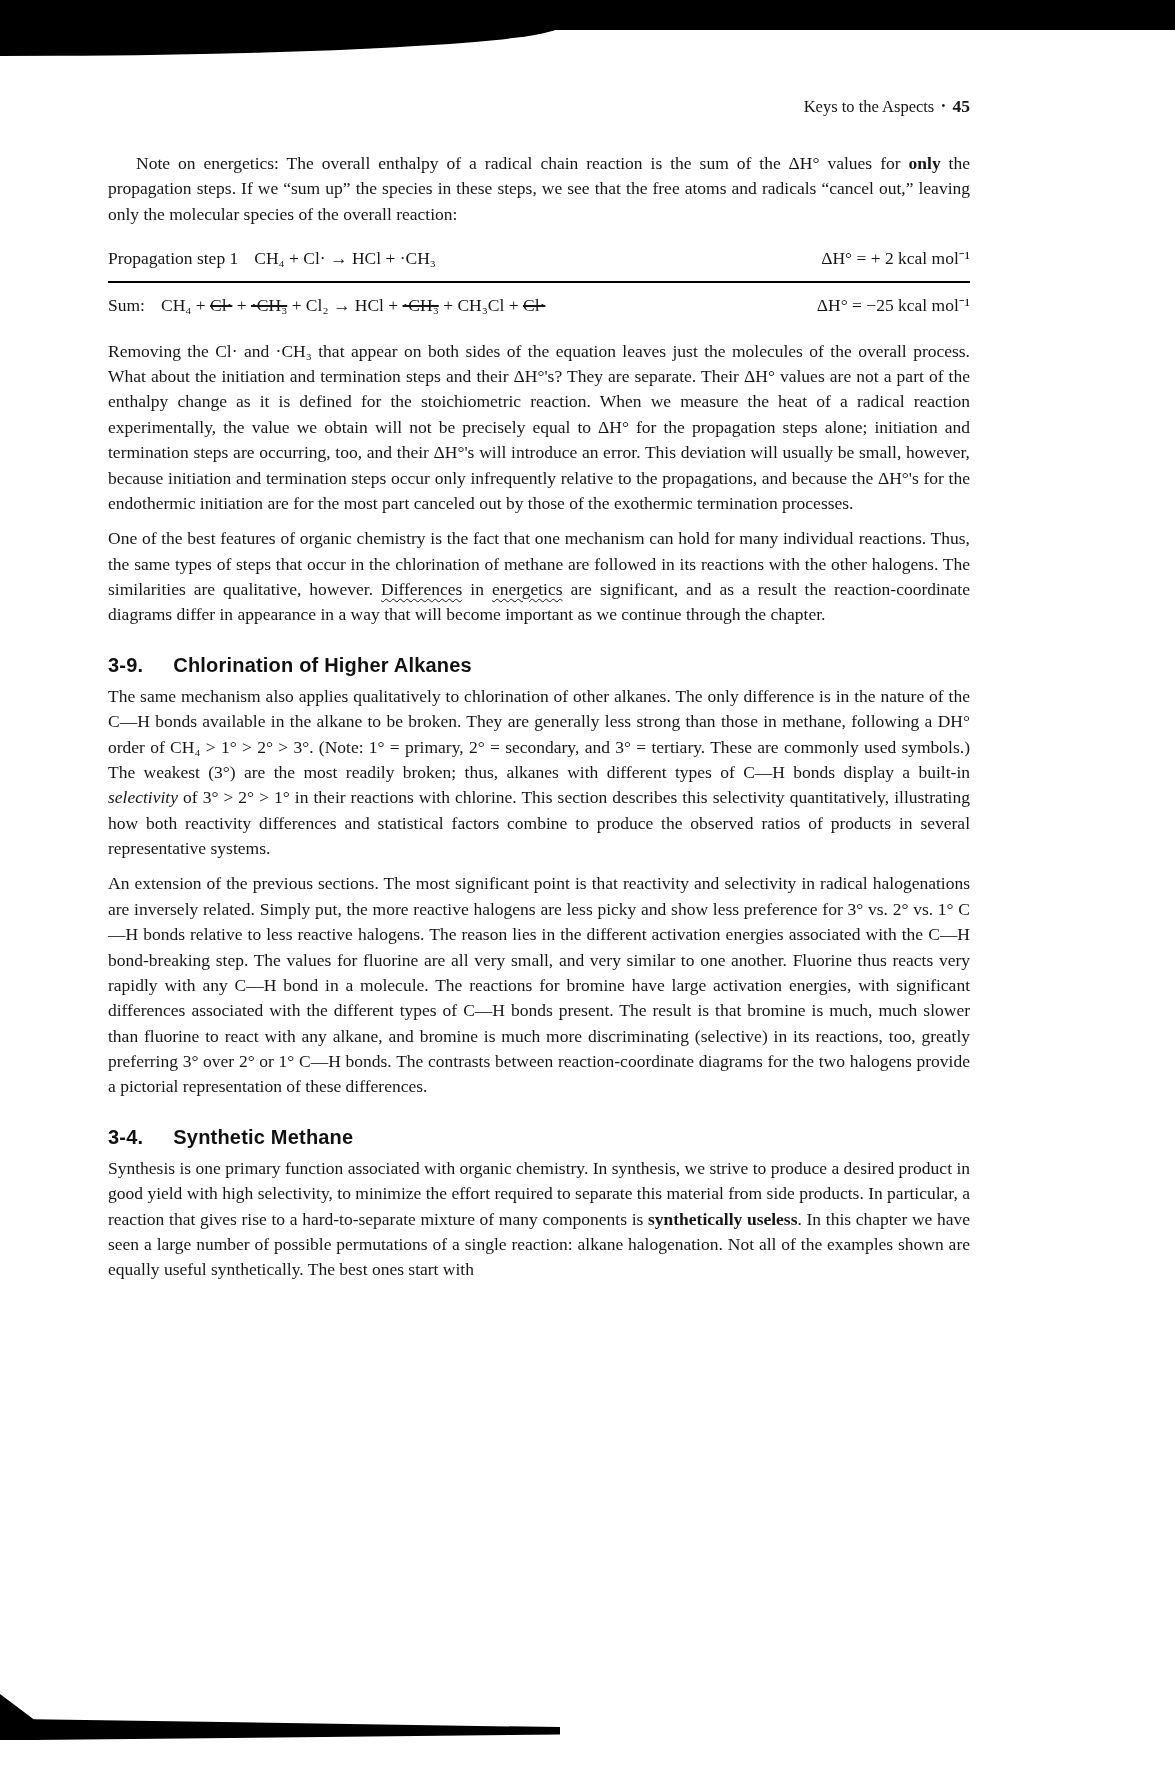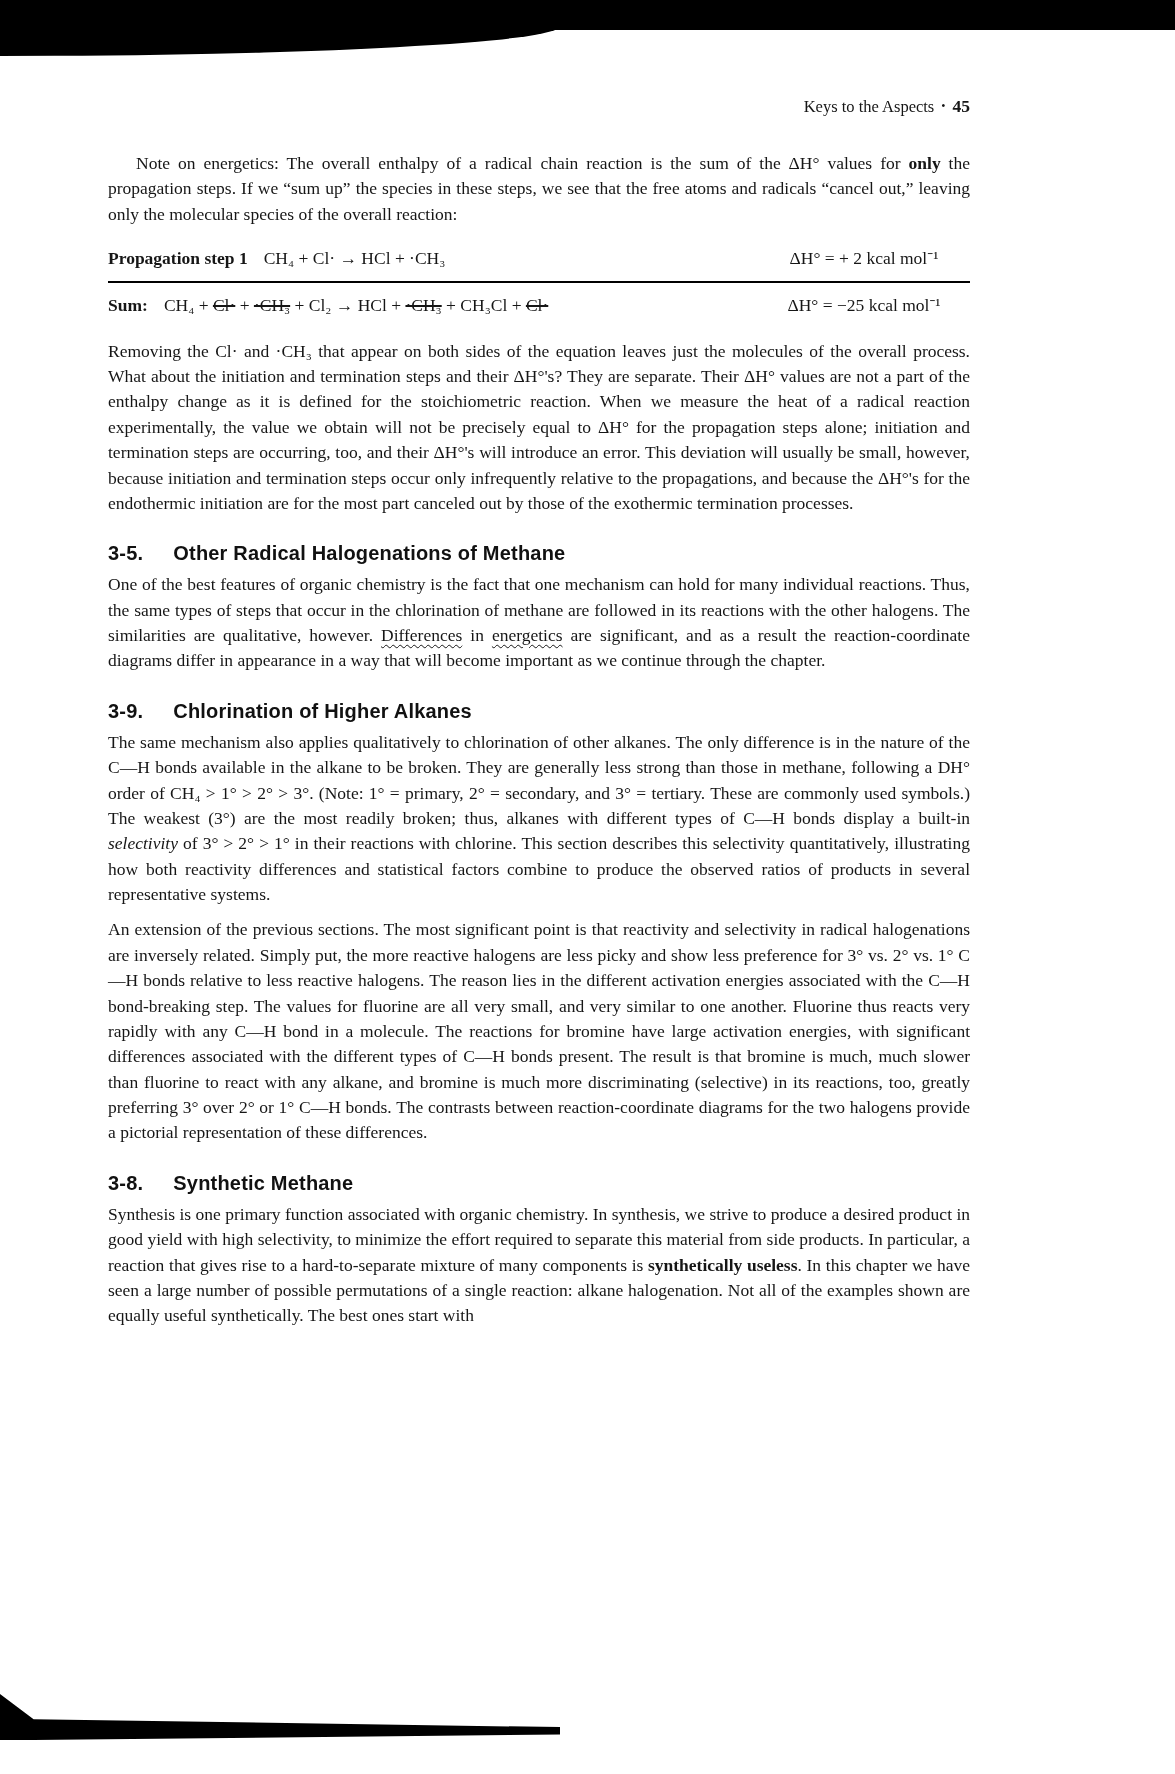--- a/index.html
+++ b/index.html
@@ -59,22 +59,22 @@
 
   .eq-block { margin: 18px 0 20px 0; }
   .eq-row {
     display: flex;
     align-items: baseline;
     font-size: 17.5px;
     line-height: 1.5;
     margin: 5px 0;
   }
   .eq-left { flex: 1; }
-  .eq-label { font-weight: bold; margin-right: 16px; }
-  .eq-dh { width: 212px; text-align: center; white-space: nowrap; }
+  .eq-label { font-weight: normal; margin-right: 16px; }
+  .eq-dh { width: 212px; text-align: right; white-space: nowrap; }
   .eq-divider {
     border: none;
     border-top: 2px solid #000;
     margin: 10px 0 9px 0;
   }
 
   .section-heading {
     font-family: "Liberation Sans", sans-serif;
     font-weight: 700;
     font-size: 20px;
@@ -105,25 +105,24 @@
       </div>
       <div class="eq-divider"></div>
       <div class="eq-row">
         <div class="eq-left"><span class="eq-label">Sum:</span><span>CH₄ + </span><span class="struck">Cl·</span><span> + </span><span class="struck">·CH₃</span><span> + Cl₂ → HCl + </span><span class="struck">·CH₃</span><span> + CH₃Cl + </span><span class="struck">Cl·</span></div>
         <div class="eq-dh">ΔH° = −25 kcal mol⁻¹</div>
       </div>
     </div>
 
     <p>Removing the Cl· and ·CH₃ that appear on both sides of the equation leaves just the molecules of the overall process. What about the initiation and termination steps and their ΔH°'s? They are separate. Their ΔH° values are not a part of the enthalpy change as it is defined for the stoichiometric reaction. When we measure the heat of a radical reaction experimentally, the value we obtain will not be precisely equal to ΔH° for the propagation steps alone; initiation and termination steps are occurring, too, and their ΔH°'s will introduce an error. This deviation will usually be small, however, because initiation and termination steps occur only infrequently relative to the propagations, and because the ΔH°'s for the endothermic initiation are for the most part canceled out by those of the exothermic termination processes.</p>
 
-    <h2 class="section-heading"><span class="section-number">3-5.</span><span>Other Radical Halogenations of Methane</span></h2>
     <p><span>One of the best features of organic chemistry is the fact that one mechanism can hold for many individual reactions. Thus, the same types of steps that occur in the chlorination of methane are followed in its reactions with the other halogens. The similarities are qualitative, however. </span><span class="wavy">Differences</span><span> in </span><span class="wavy">energetics</span><span> are significant, and as a result the reaction-coordinate diagrams differ in appearance in a way that will become important as we continue through the chapter.</span></p>
 
     <h2 class="section-heading"><span class="section-number">3-9.</span><span>Chlorination of Higher Alkanes</span></h2>
     <p><span>The same mechanism also applies qualitatively to chlorination of other alkanes. The only difference is in the nature of the C—H bonds available in the alkane to be broken. They are generally less strong than those in methane, following a DH° order of CH₄ &gt; 1° &gt; 2° &gt; 3°. (Note: 1° = primary, 2° = secondary, and 3° = tertiary. These are commonly used symbols.) The weakest (3°) are the most readily broken; thus, alkanes with different types of C—H bonds display a built-in </span><span class="i">selectivity</span><span> of 3° &gt; 2° &gt; 1° in their reactions with chlorine. This section describes this selectivity quantitatively, illustrating how both reactivity differences and statistical factors combine to produce the observed ratios of products in several representative systems.</span></p>
 
     <p>An extension of the previous sections. The most significant point is that reactivity and selectivity in radical halogenations are inversely related. Simply put, the more reactive halogens are less picky and show less preference for 3° vs. 2° vs. 1° C—H bonds relative to less reactive halogens. The reason lies in the different activation energies associated with the C—H bond-breaking step. The values for fluorine are all very small, and very similar to one another. Fluorine thus reacts very rapidly with any C—H bond in a molecule. The reactions for bromine have large activation energies, with significant differences associated with the different types of C—H bonds present. The result is that bromine is much, much slower than fluorine to react with any alkane, and bromine is much more discriminating (selective) in its reactions, too, greatly preferring 3° over 2° or 1° C—H bonds. The contrasts between reaction-coordinate diagrams for the two halogens provide a pictorial representation of these differences.</p>
 
-    <h2 class="section-heading"><span class="section-number">3-8.</span><span>Synthetic Methane</span></h2>
+    <h2 class="section-heading"><span class="section-number">3-4.</span><span>Synthetic Methane</span></h2>
     <p><span>Synthesis is one primary function associated with organic chemistry. In synthesis, we strive to produce a desired product in good yield with high selectivity, to minimize the effort required to separate this material from side products. In particular, a reaction that gives rise to a hard-to-separate mixture of many components is </span><span class="b">synthetically useless</span><span>. In this chapter we have seen a large number of possible permutations of a single reaction: alkane halogenation. Not all of the examples shown are equally useful synthetically. The best ones start with</span></p>
 
   </div>
 </div>
 
 </body></html>

